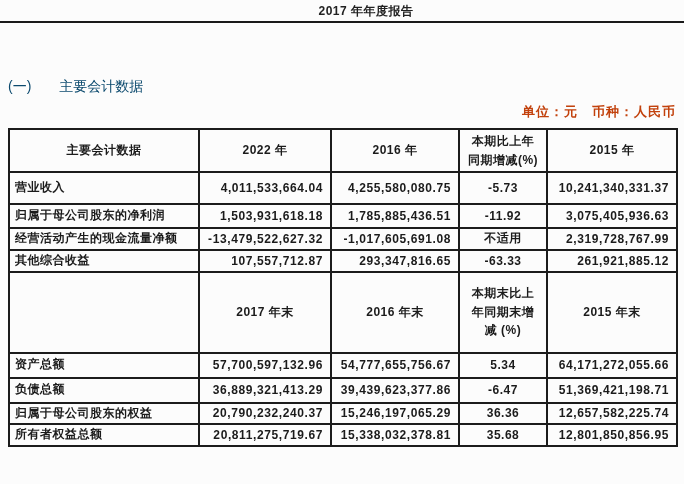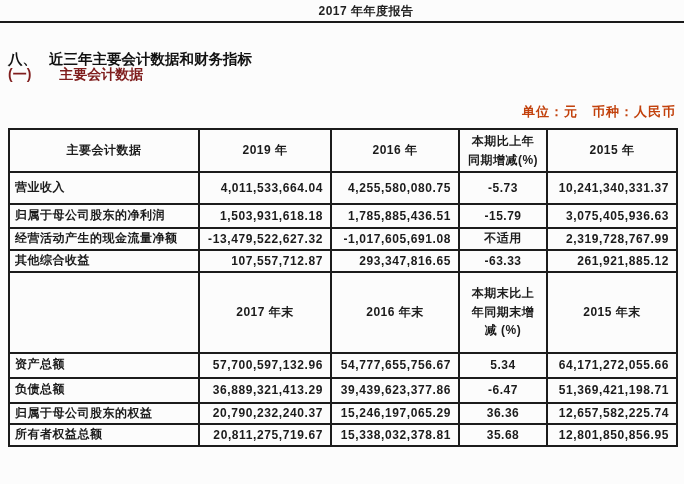--- a/index.html
+++ b/index.html
@@ -41,25 +41,25 @@
     top: 50px;
     left: 8px;
     font-size: 14.5px;
     font-weight: bold;
     color: #111;
     white-space: pre;
   }
   .section-heading .num { margin-right: 12px; }
   .subsection-heading {
     position: absolute;
-    top: 66px;
+    top: 78px;
     left: 8px;
     font-size: 14px;
-    font-weight: bold;
-    color: #7f1d1d;
+    font-weight: normal;
+    color: #0c4a6e;
     white-space: pre;
   }
   .subsection-heading .num { margin-right: 28px; }
   .unit-note {
     position: absolute;
     top: 103px;
     right: 8px;
     font-size: 13px;
     font-weight: bold;
     color: #c2410c;
@@ -115,57 +115,56 @@
   tr.h-r20  { height: 20px; }
 </style>
 </head>
 <body>
 
 <div class="page">
 
   <div class="doc-title">2017 年年度报告</div>
   <div class="top-rule"></div>
 
-  <div class="section-heading"><span class="num">八、</span><span>近三年主要会计数据和财务指标</span></div>
 
   <div class="subsection-heading"><span class="num">(一)</span><span>主要会计数据</span></div>
 
   <div class="unit-note">单位：元　币种：人民币</div>
 
   <table class="fin-table">
     <colgroup>
       <col style="width:190px">
       <col style="width:132px">
       <col style="width:128px">
       <col style="width:88px">
       <col style="width:130px">
     </colgroup>
 
     <tbody>
         <tr class="h-head1">
       <td class="hcell">主要会计数据</td>
-      <td class="hcell">2019 年</td>
+      <td class="hcell">2022 年</td>
       <td class="hcell">2016 年</td>
       <td class="hcell">本期比上年
 同期增减(%)</td>
       <td class="hcell">2015 年</td>
     </tr>
 
     <tr class="h-r26">
       <td class="label">营业收入</td>
       <td class="num">4,011,533,664.04</td>
       <td class="num">4,255,580,080.75</td>
       <td class="chg">-5.73</td>
       <td class="num">10,241,340,331.37</td>
     </tr>
     <tr class="h-r24">
       <td class="label">归属于母公司股东的净利润</td>
       <td class="num">1,503,931,618.18</td>
       <td class="num">1,785,885,436.51</td>
-      <td class="chg">-15.79</td>
+      <td class="chg">-11.92</td>
       <td class="num">3,075,405,936.63</td>
     </tr>
     <tr class="h-r23">
       <td class="label">经营活动产生的现金流量净额</td>
       <td class="num">-13,479,522,627.32</td>
       <td class="num">-1,017,605,691.08</td>
       <td class="chg">不适用</td>
       <td class="num">2,319,728,767.99</td>
     </tr>
     <tr class="h-r23">

